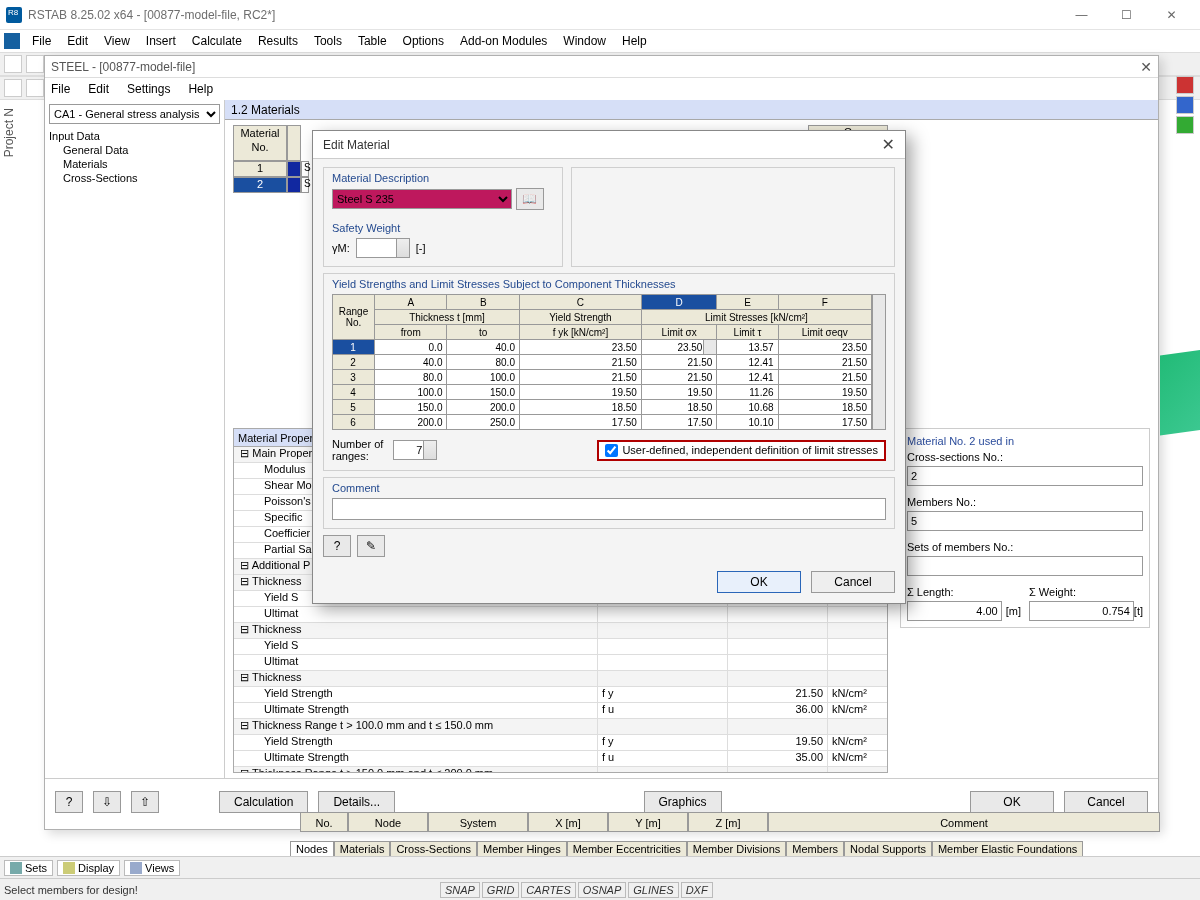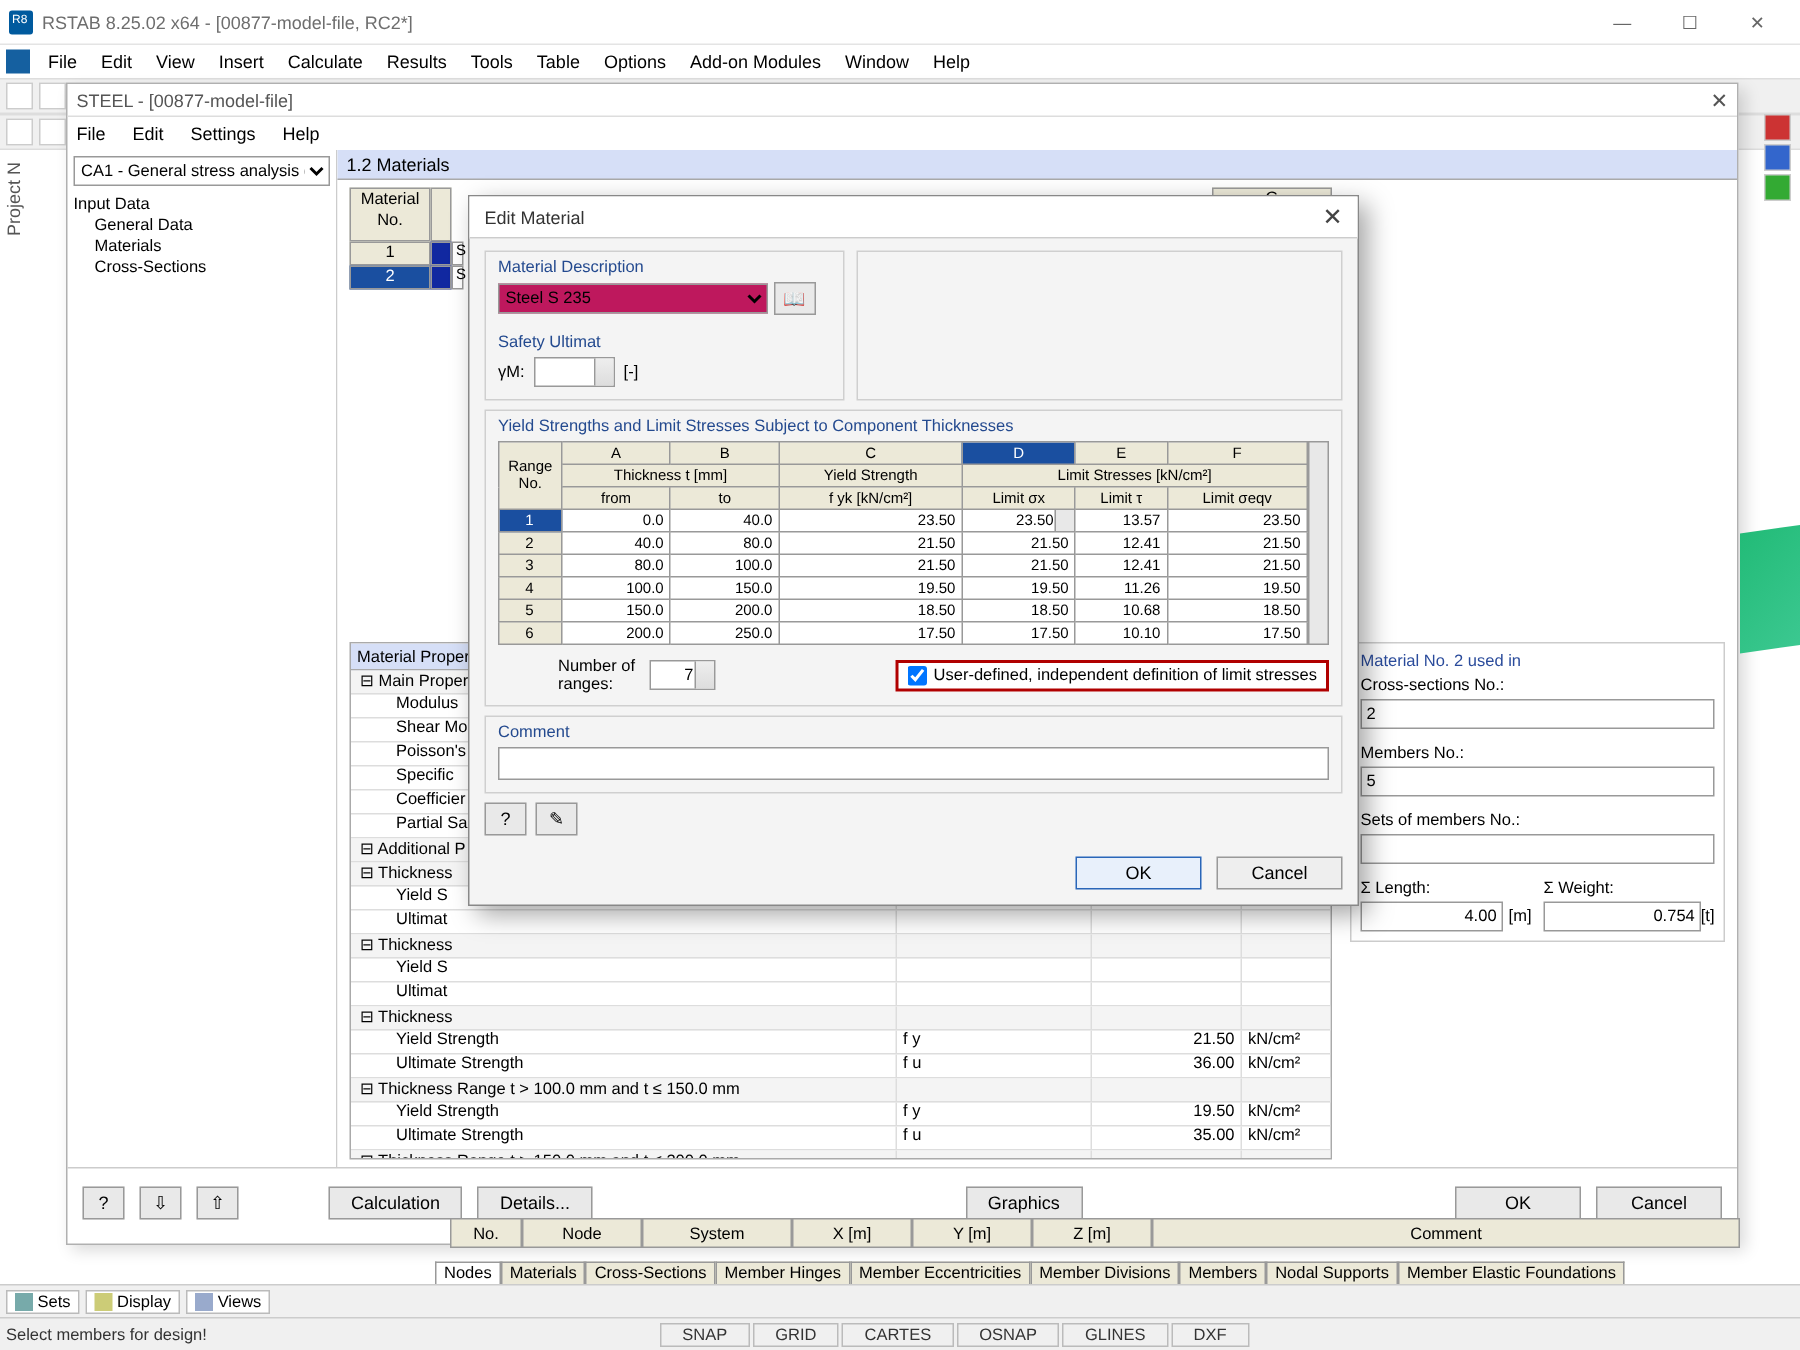--- a/index.html
+++ b/index.html
@@ -9,21 +9,21 @@
 .titlebar .icon:after{content:"R8";color:#fff;font-size:8px;position:absolute;top:1px;left:2px;}
 .titlebar .caption { flex: 1; color: #6e6e6e; font-size: 12px; }
 .titlebar .winbtns { display: flex; gap: 0; }
 .titlebar .winbtn { width: 45px; height: 28px; display:flex;align-items:center;justify-content:center;color:#666;font-size:12px; }
 .menubar { height: 22px; background: #fff; display: flex; align-items: center; padding: 0 4px; gap: 0; font-size: 12px; }
 .menubar .menu-item { padding: 2px 8px; color: #000; }
 .toolstrip { height: 24px; background: #f0f0f0; border-top: 1px solid #ddd; border-bottom:1px solid #ddd; display:flex; align-items:center; padding:0 4px; gap:4px; }
 .toolstrip .tb-icon { width:18px;height:18px;background:#fff;border:1px solid #ccc; }
 .project-nav-label { position:absolute; top:108px; left:2px; writing-mode: vertical-lr; transform: rotate(180deg); font-size:12px; color:#555; }
 .statusbar { position:absolute; bottom:0;left:0;right:0;height:22px;background:#f0f0f0;border-top:1px solid #ccc;display:flex;align-items:center;padding:0 4px;font-size:11px;color:#333;}
-.statusbar .cell { border:1px solid #bbb; padding:1px 14px; margin-left:2px; height:16px; line-height:14px; }
+.statusbar .cell { border:1px solid #bbb; padding:1px 4px; margin-left:2px; height:16px; line-height:14px;font-style:italic; }
 .bottombar { position:absolute; bottom:22px;left:0;right:0;height:22px;background:#f0f0f0;border-top:1px solid #ccc;display:flex;align-items:center;padding:0 4px;font-size:11px; }
 .bottombar .badge { border:1px solid #bbb; padding:0 5px; margin-right:4px; background:#fff; height:16px; line-height:14px; display:flex; align-items:center;gap:3px;}
 .tabrow { position:absolute;bottom:44px;left:64px;right:20px;height:20px;display:flex;align-items:flex-end;font-size:11px;}
 .tabrow .tab { border:1px solid #999; border-bottom:none; padding:1px 5px; background:#ece9d8; margin-right:0px; position:relative; }
 .steel-window { position:absolute; top:55px; left:44px; width:1115px; height:775px; background:#fff; border:1px solid #b0b0b0; box-shadow: 4px 4px 10px rgba(0,0,0,0.15); }
 .steel-title { height:22px; display:flex;align-items:center;padding:0 6px;font-size:12px;color:#555;border-bottom:1px solid #ddd; }
 .steel-title .x { margin-left:auto;color:#555;font-size:14px; }
 .steel-menu { height:22px;display:flex;align-items:center;padding:0 6px;gap:18px;font-size:12px; }
 .steel-body { display:flex; height: calc(100% - 95px); }
 .steel-left { width: 180px; border-right:1px solid #ccc; }
@@ -373,21 +373,21 @@
     <span class="x">✕</span>
   </div>
   <div class="dlg-body">
     <div style="display:flex;gap:8px;">
       <div class="dlg-group" style="flex:0 0 240px;">
         <div class="title">Material Description</div>
         <div style="display:flex;gap:4px;align-items:center;">
           <select class="combo" style="width:180px;"><option>Steel S 235</option></select>
           <span class="btn icon-only">📖</span>
         </div>
-        <div class="title" style="margin-top:12px;">Safety Ultimat</div>
+        <div class="title" style="margin-top:12px;">Safety Weight</div>
         <div style="display:flex;align-items:center;gap:6px;">
           <span>γM:</span>
           <span class="spin"></span>
           <span>[-]</span>
         </div>
       </div>
       <div class="dlg-group" style="flex:1;min-height:96px;"></div>
     </div>
 
     <div class="dlg-group">
@@ -473,21 +473,21 @@
                 <td class="">17.50</td>
                 <td>10.10</td>
                 <td>17.50</td>
               </tr>
             </tbody>
       </table>
       <div style="width:14px;background:#e8e8e8;border:1px solid #999;"></div>
       </div>
 
       <div style="display:flex;align-items:center;margin-top:8px;gap:10px;">
-        <span style="white-space:pre;margin-left:40px;">Number of
+        <span style="white-space:pre;">Number of
 ranges:</span>
         <span class="spin" style="width:44px;text-align:right;">7</span>
         <span style="flex:1"></span>
         <span class="redbox">
           <input type="checkbox" checked="" style="">
           <span>User-defined, independent definition of limit stresses</span>
         </span>
       </div>
     </div>
 

